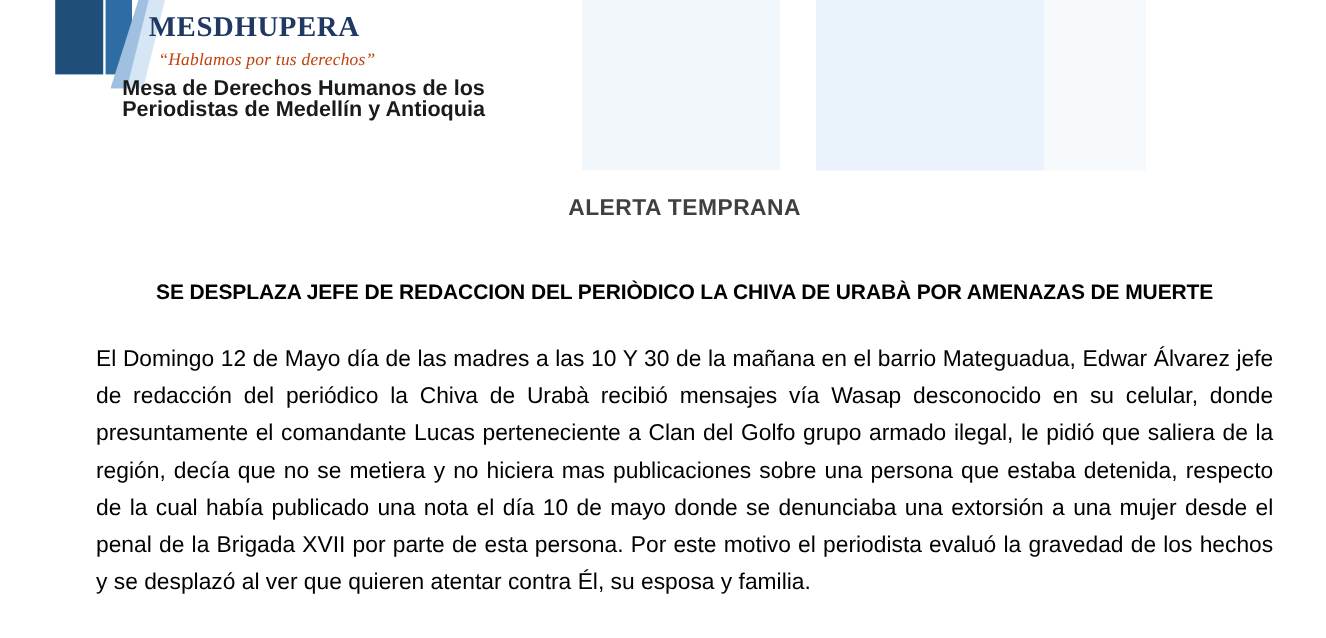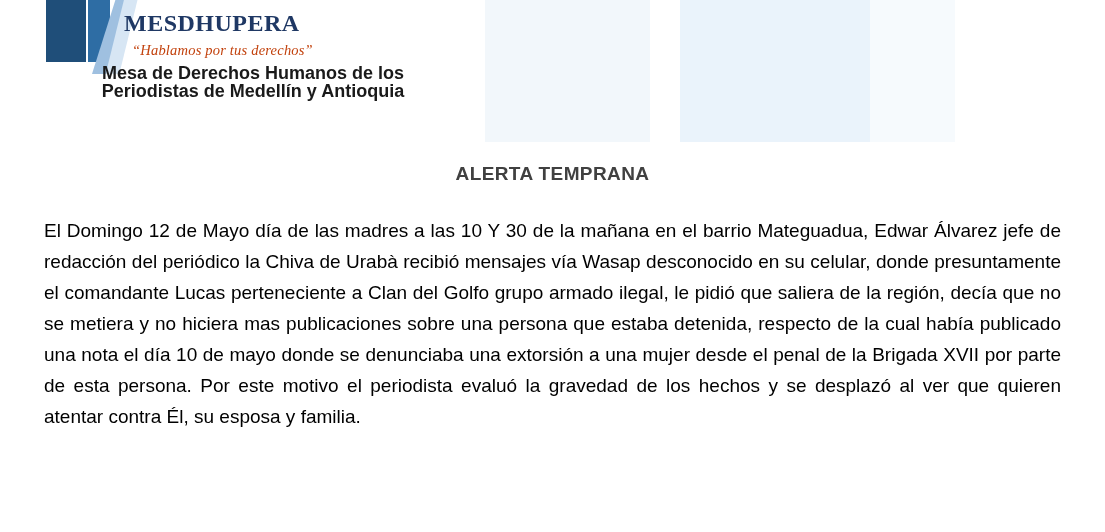--- a/index.html
+++ b/index.html
@@ -119,20 +119,21 @@
     font-weight: bold;
     color: #1a1a1a;
     line-height: 18px;
     margin-left: 40px;
   }
 
   
   .doc {
     padding: 0 44px;
     box-sizing: border-box;
+    margin-left: 36px;
   }
   .alerta {
     text-align: center;
     font-size: 19px;
     font-weight: bold;
     color: #404040;
     letter-spacing: 0.4px;
     margin-top: 18px;
   }
   .headline {
@@ -173,14 +174,15 @@
       <div class="swoosh2"></div>
     </div>
     <div class="wordmark">MESDHUPERA</div>
     <div class="tagline">“Hablamos por tus derechos”</div>
     <div class="org-line">Mesa de Derechos Humanos de los Periodistas de Medellín y Antioquia</div>
   </div>
 </div>
 
 <div class="doc">
   <div class="alerta">ALERTA TEMPRANA</div>
+  <div class="headline">SE DESPLAZA JEFE DE REDACCION DEL PERIÒDICO LA CHIVA DE URABÀ POR AMENAZAS DE MUERTE</div>
   <div class="body-text">El  Domingo 12 de Mayo  día de las madres a las 10 Y 30 de la mañana en el barrio Mateguadua, Edwar Álvarez jefe de redacción del periódico  la Chiva de Urabà  recibió mensajes vía Wasap desconocido en su celular,  donde presuntamente el comandante Lucas perteneciente a Clan del Golfo grupo armado ilegal,  le pidió que saliera de la región, decía que no se metiera y no hiciera mas publicaciones sobre una persona que estaba detenida, respecto de la cual había publicado una nota el día  10 de mayo donde se denunciaba una extorsión a una mujer desde el penal de la Brigada XVII por parte de esta persona. Por este motivo el periodista evaluó la gravedad de los hechos y se desplazó al ver que quieren atentar contra Él, su esposa y familia.</div>
 </div>
 
 </body></html>

